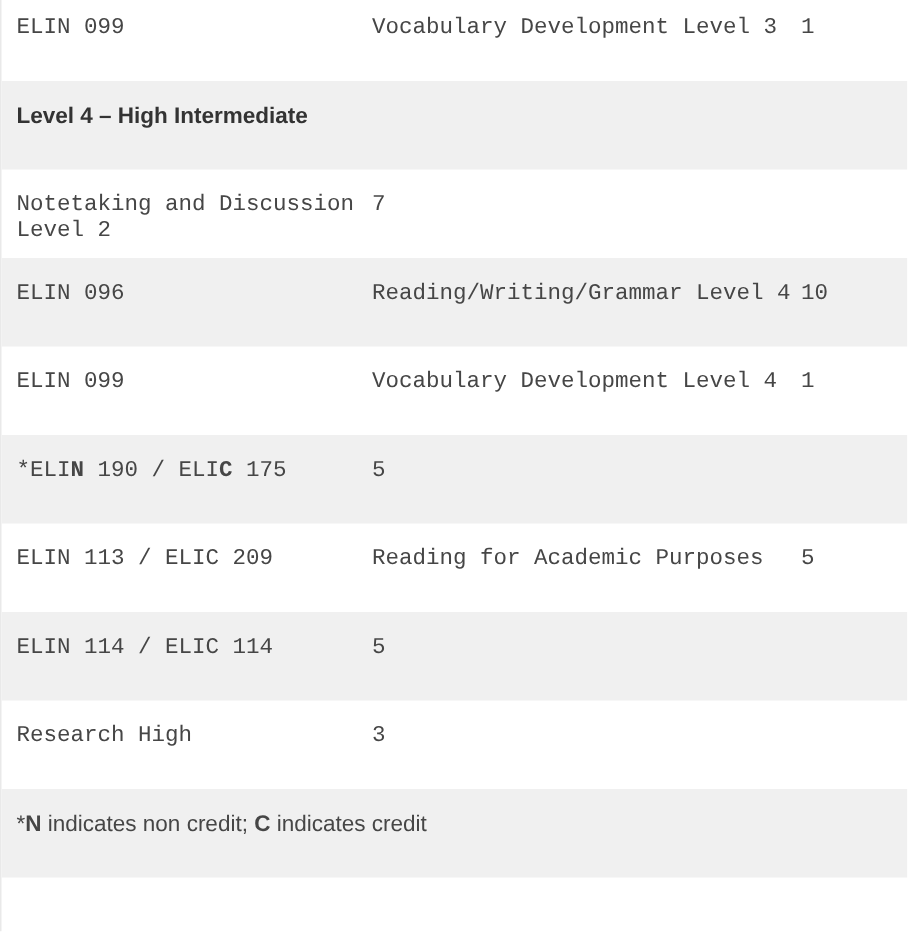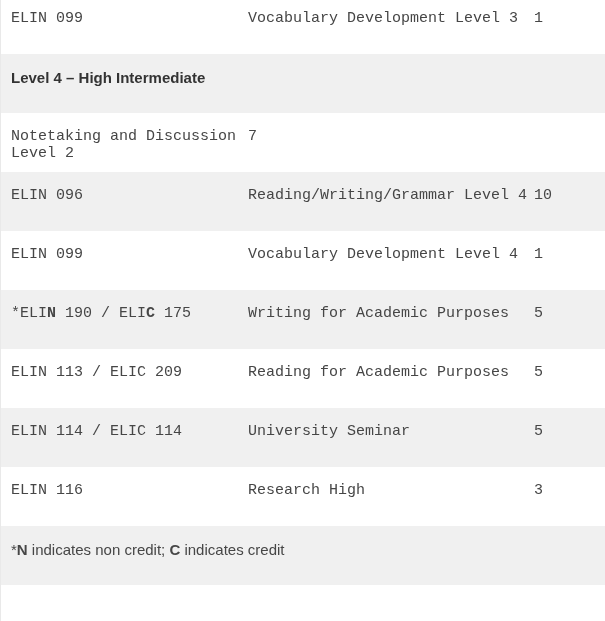--- a/index.html
+++ b/index.html
@@ -62,34 +62,31 @@
       <span class="col title">Reading/Writing/Grammar Level 4</span>
       <span class="col credits">10</span>
     </div>
     <div class="row course">
       <span class="col code"><span>ELIN 099</span></span>
       <span class="col title">Vocabulary Development Level 4</span>
       <span class="col credits">1</span>
     </div>
     <div class="row course">
       <span class="col code"><span>*ELI</span><span class="b">N</span><span> 190 / ELI</span><span class="b">C</span><span> 175</span></span>
-      <span class="col title">Writing for Academic Purposes</span>
       <span class="col credits">5</span>
     </div>
     <div class="row course">
       <span class="col code"><span>ELIN 113 / ELIC 209</span></span>
       <span class="col title">Reading for Academic Purposes</span>
       <span class="col credits">5</span>
     </div>
     <div class="row course">
       <span class="col code"><span>ELIN 114 / ELIC 114</span></span>
-      <span class="col title">University Seminar</span>
       <span class="col credits">5</span>
     </div>
     <div class="row course">
-      <span class="col code"><span>ELIN 116</span></span>
       <span class="col title">Research High</span>
       <span class="col credits">3</span>
     </div>
     <div class="row footnote">
       <span class="footnote-text"><span>*</span><span class="b">N</span><span> indicates non credit; </span><span class="b">C</span><span> indicates credit</span></span>
     </div>
   </div>
 
 </body></html>

